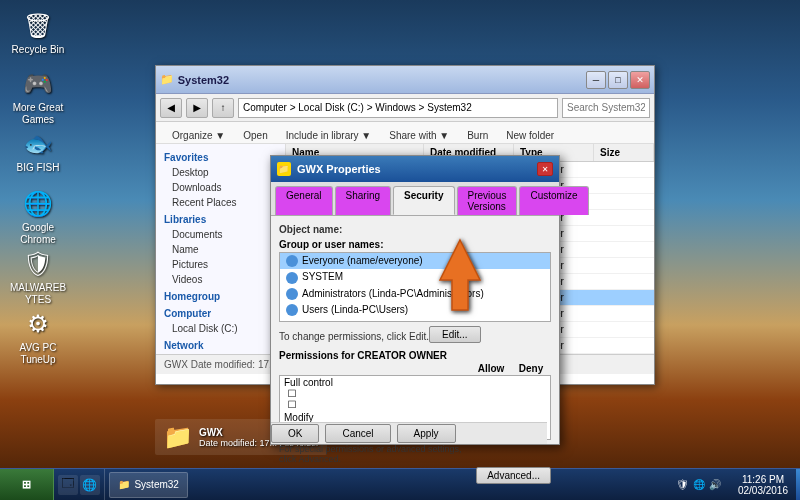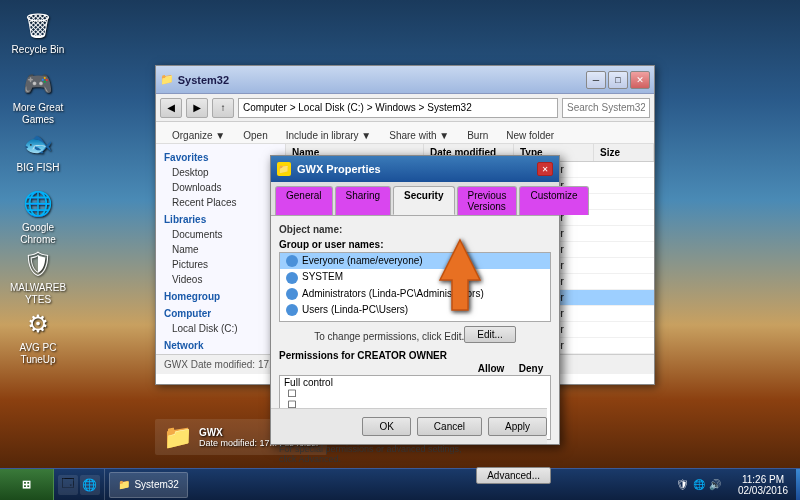--- a/index.html
+++ b/index.html
@@ -460,26 +460,26 @@
       font-size: 10px;
       cursor: pointer;
       border-radius: 2px;
     }
 
     .dialog-footer {
       position: absolute;
       bottom: 0;
       left: 0;
       right: 12px;
-      height: 36px;
+      height: 22px;
       background: #e8e8e8;
       border-top: 1px solid #ccc;
       display: flex;
       align-items: center;
-      justify-content: flex-end;
+      justify-content: flex-start;
       gap: 6px;
     }
 
     .footer-btn {
       padding: 3px 16px;
       background: linear-gradient(180deg, #e8e8e8 0%, #d0d0d0 100%);
       border: 1px solid #888;
       font-size: 10px;
       cursor: pointer;
       border-radius: 2px;
@@ -740,21 +740,21 @@
           <span class="perm-item-icon"></span>SYSTEM
         </div>
         <div class="perm-item">
           <span class="perm-item-icon"></span>Administrators (Linda-PC\Administrators)
         </div>
         <div class="perm-item">
           <span class="perm-item-icon"></span>Users (Linda-PC\Users)
         </div>
       </div>
 
-      <div style="display:flex;align-items:center;justify-content:center;margin-bottom:3px;">
+      <div style="display:flex;align-items:center;justify-content:flex-start;margin-bottom:3px;">
         <span style="font-size:10px;color:#333;">To change permissions, click Edit.</span>
         <button class="edit-btn">Edit...</button>
       </div>
 
       <div style="font-size:10px;font-weight:bold;margin-bottom:2px;">Permissions for CREATOR OWNER</div>
       <div style="display:flex;font-size:10px;font-weight:bold;margin-bottom:1px;">
         <span style="flex:1;"></span>
         <span style="width:40px;text-align:center;">Allow</span>
         <span style="width:40px;text-align:center;">Deny</span>
       </div>

